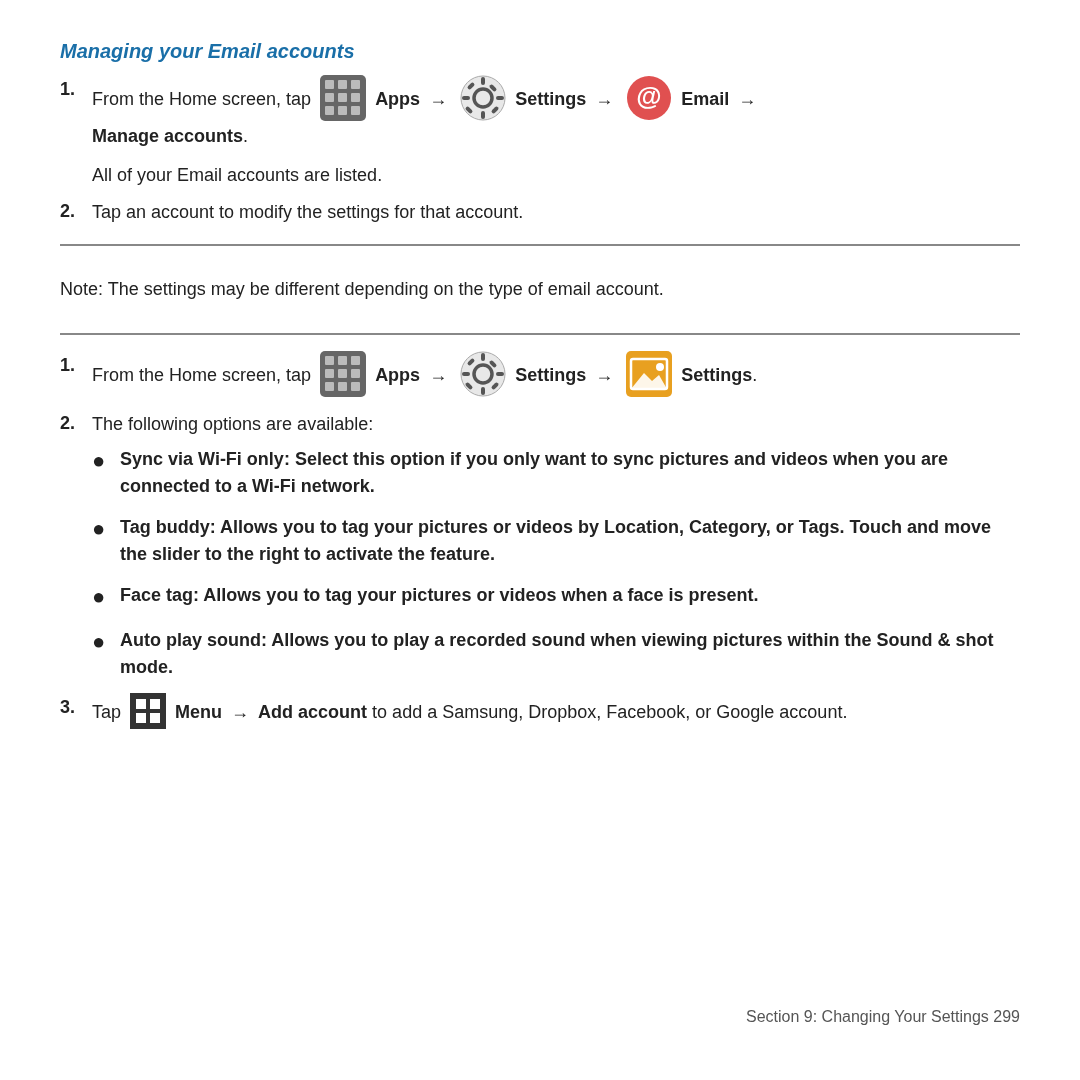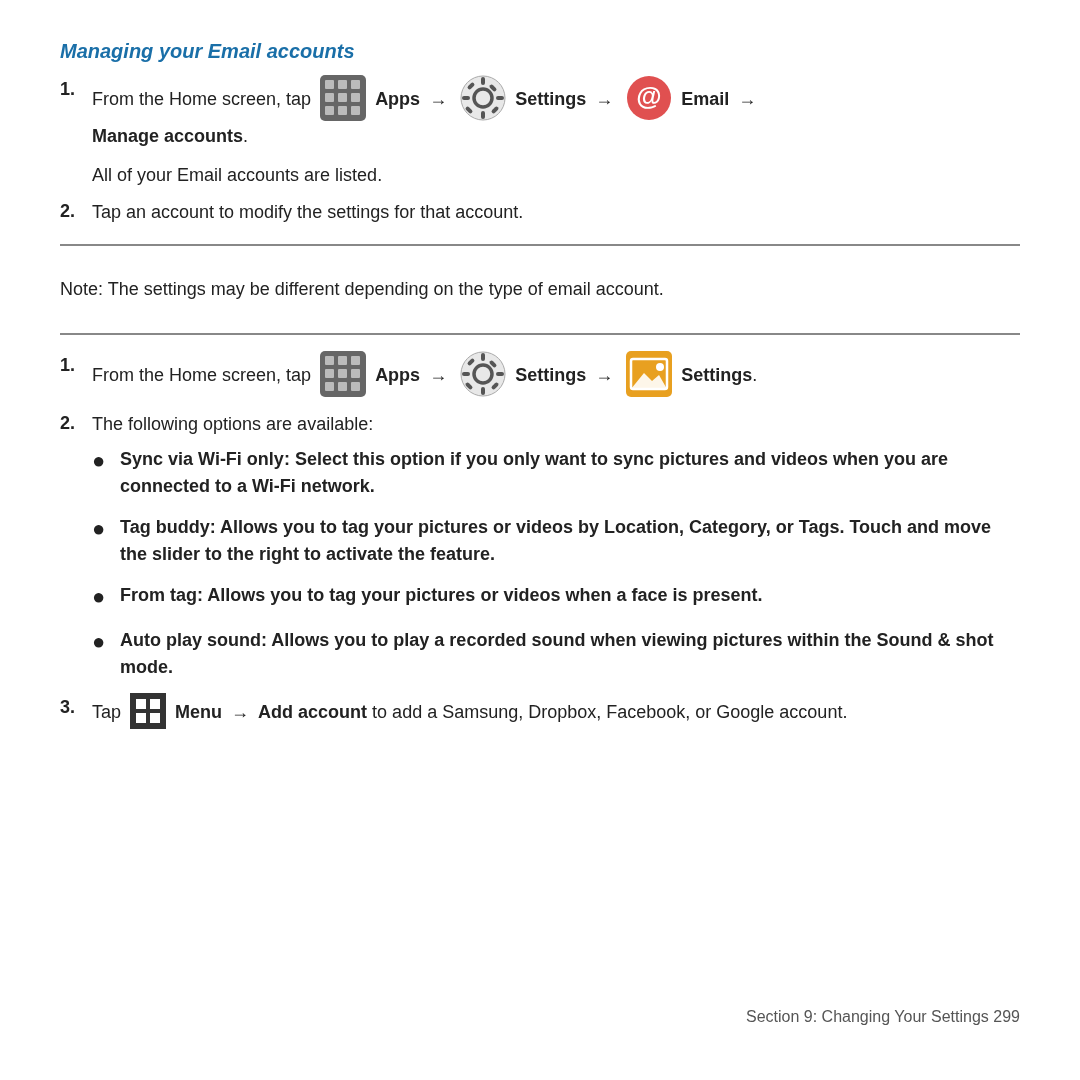--- a/index.html
+++ b/index.html
@@ -370,21 +370,21 @@
       </li>
       <li class="bullet-item">
         <span class="bullet-dot">●</span>
         <span class="bullet-content">
           <span class="bold">Tag buddy</span><span>:</span><span> Allows you to tag your pictures or videos by Location, Category, or Tags. Touch and move the slider to the right to activate the feature.</span>
         </span>
       </li>
       <li class="bullet-item">
         <span class="bullet-dot">●</span>
         <span class="bullet-content">
-          <span class="bold">From tag</span><span>:</span><span> Allows you to tag your pictures or videos when a face is present.</span>
+          <span class="bold">Face tag</span><span>:</span><span> Allows you to tag your pictures or videos when a face is present.</span>
         </span>
       </li>
       <li class="bullet-item">
         <span class="bullet-dot">●</span>
         <span class="bullet-content">
           <span class="bold">Auto play sound</span><span>:</span><span> Allows you to play a recorded sound when viewing pictures within the Sound &amp; shot mode.</span>
         </span>
       </li>
     </ul>
 

